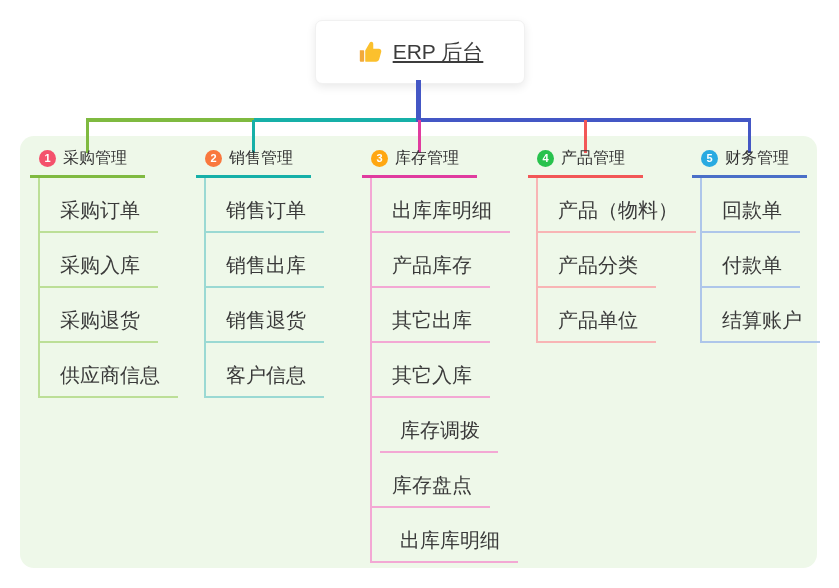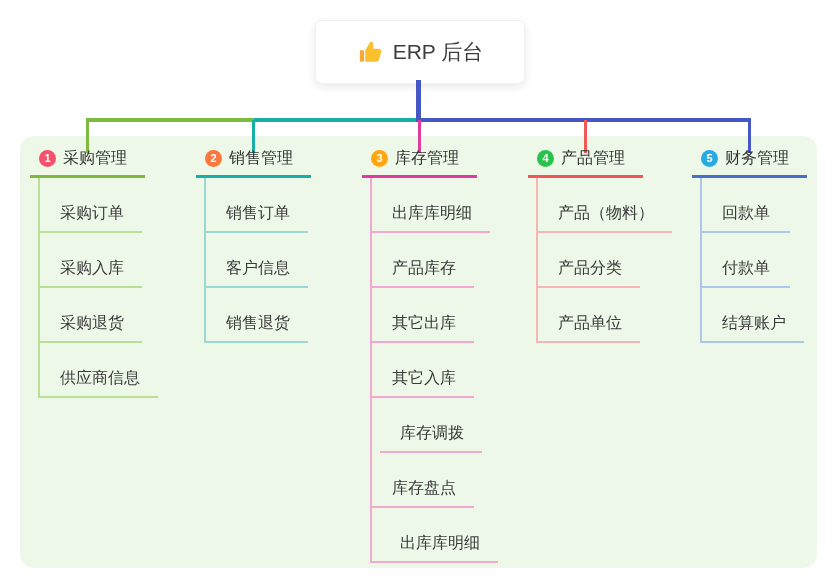--- a/index.html
+++ b/index.html
@@ -6,21 +6,21 @@
   .canvas{
     position:relative;width:839px;height:588px;overflow:hidden;background:#ffffff;
     font-family:"Liberation Sans","DejaVu Sans",sans-serif;color:#3d3d3d;
   }
   
   .root-node{
     position:absolute;left:315px;top:20px;width:208px;height:62px;
     background:#ffffff;border:1px solid #f1f1f1;border-radius:7px;
     box-shadow:0 3px 10px rgba(0,0,0,0.09);
     display:flex;align-items:center;justify-content:center;gap:10px;
-    font-size:21px;color:#3c3c3c;
+    font-size:21px;color:#3c3c3c;text-decoration:underline;
   }
   .root-node .thumb{width:26px;height:26px;flex:0 0 auto;display:block;}
   
   .conn{position:absolute;}
   
   .panel{
     position:absolute;left:20px;top:136px;width:797px;height:432px;
     background:#eef8e9;border-radius:14px;
   }
   
@@ -33,21 +33,21 @@
   }
   .badge{
     flex:0 0 auto;width:17px;height:17px;border-radius:50%;
     color:#fff;font-size:11px;line-height:17px;text-align:center;font-weight:bold;
   }
   .children{margin-left:8px;border-left:2px solid #ccc;}
   .child{
     box-sizing:border-box;height:55px;width:fit-content;min-width:88px;
     display:flex;align-items:flex-end;
     padding:0 18px 7px 20px;white-space:nowrap;
-    border-bottom:2px solid #ccc;font-size:16px;color:#3a3a3a;
+    border-bottom:2px solid #ccc;font-size:20px;color:#3a3a3a;
   }
 </style>
 </head>
 <body>
 
 <div class="canvas">
 
   <div class="panel"></div>
 
   <div class="root-node">
@@ -90,24 +90,27 @@
     <div class="col" style="left: 196px;">
       <div class="col-header" style="border-bottom-color: rgb(22, 176, 168);">
         <span class="badge" style="background: rgb(249, 120, 61);">2</span>
         <span>销售管理</span>
       </div>
       <div class="children" style="border-left-color: rgb(154, 217, 211);">
         <div class="child" style="border-bottom-color: rgb(154, 217, 211);">
           <span>销售订单</span>
         </div>
         <div class="child" style="border-bottom-color: rgb(154, 217, 211);">
-          <span>客户信息</span>
+          <span>销售出库</span>
         </div>
         <div class="child" style="border-bottom-color: rgb(154, 217, 211);">
           <span>销售退货</span>
+        </div>
+        <div class="child" style="border-bottom-color: rgb(154, 217, 211);">
+          <span>客户信息</span>
         </div>
       </div>
     </div>
     <div class="col" style="left: 362px;">
       <div class="col-header" style="border-bottom-color: rgb(224, 60, 159);">
         <span class="badge" style="background: rgb(255, 167, 17);">3</span>
         <span>库存管理</span>
       </div>
       <div class="children" style="border-left-color: rgb(243, 168, 212);">
         <div class="child" style="border-bottom-color: rgb(243, 168, 212);">

